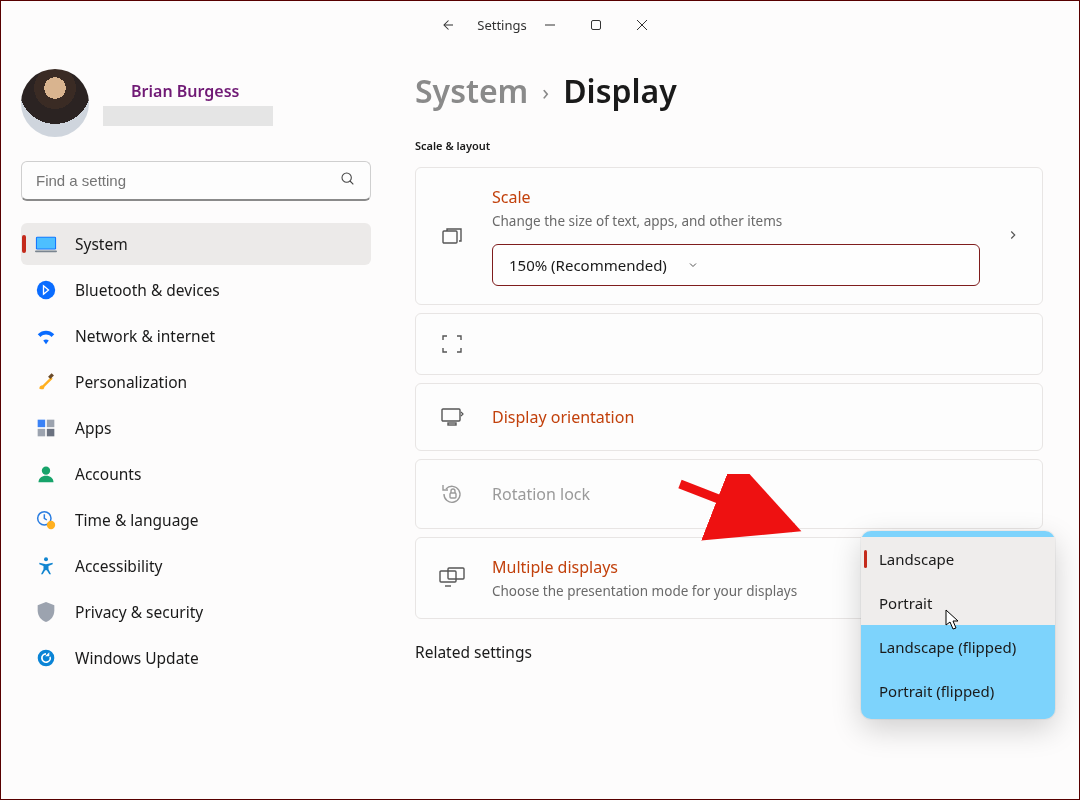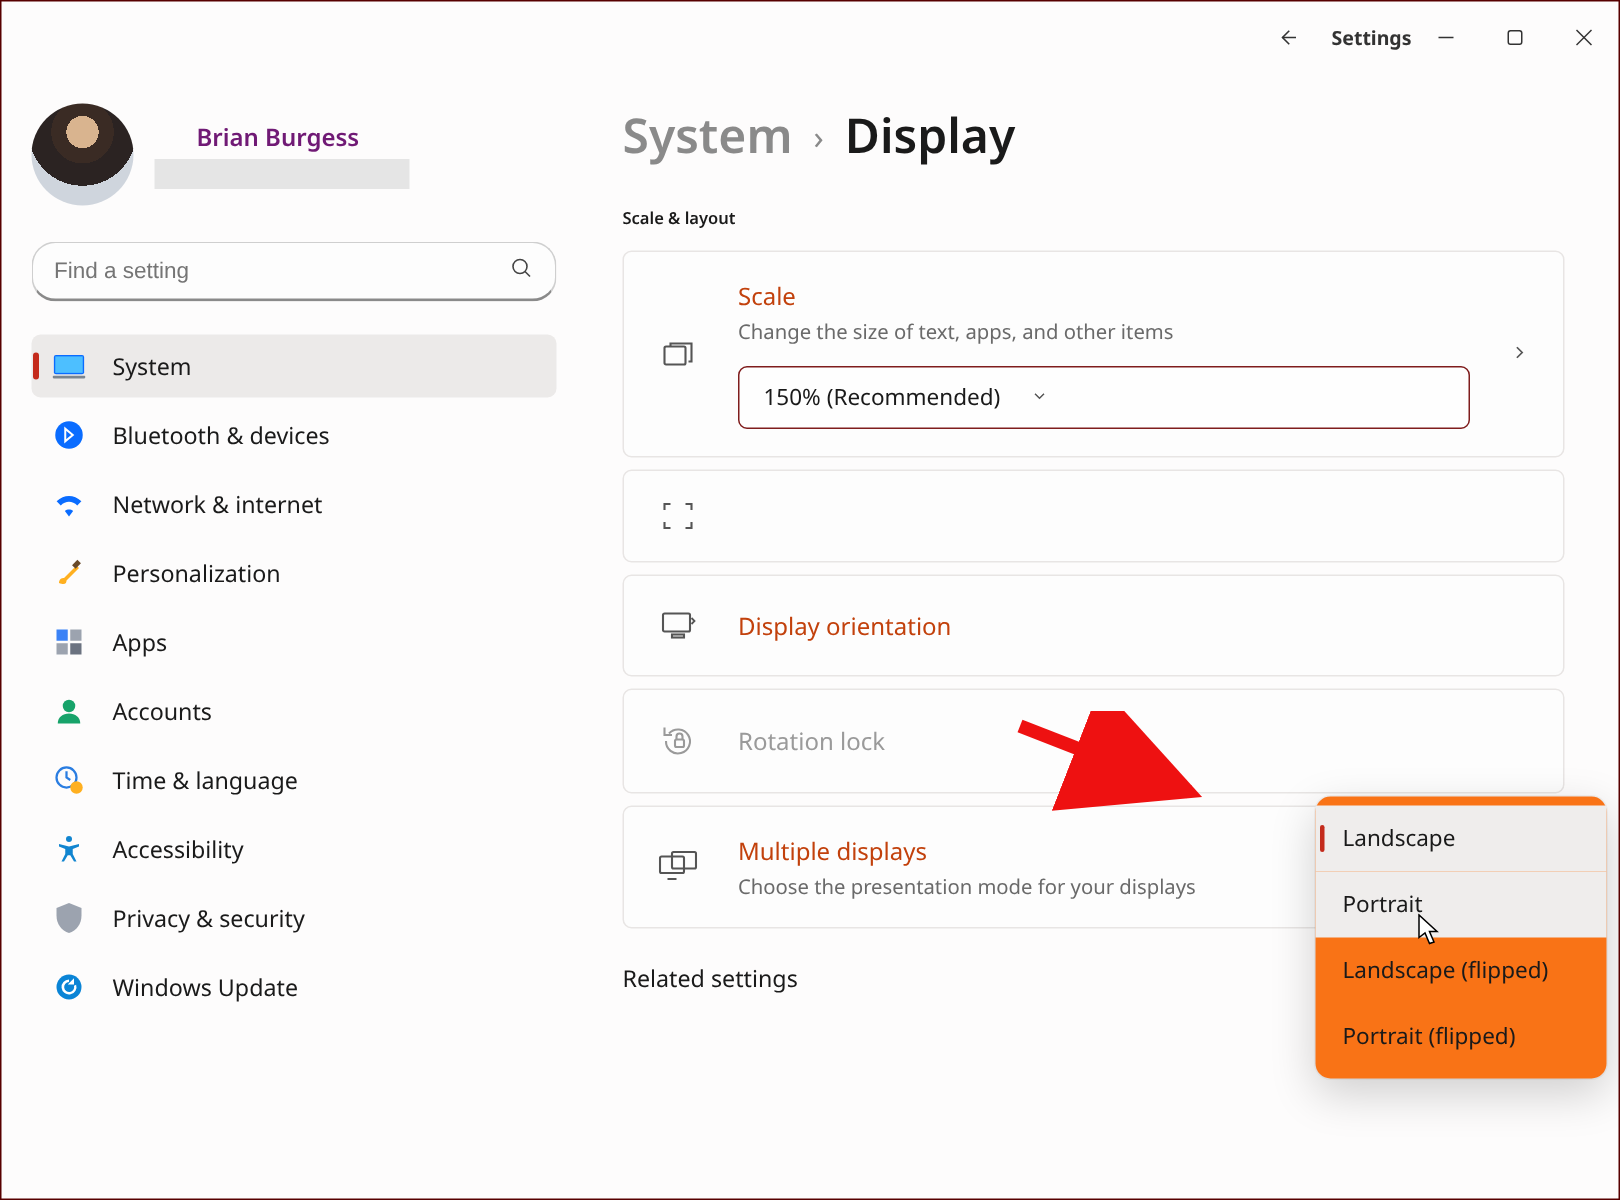--- a/index.html
+++ b/index.html
@@ -6,22 +6,22 @@
   body {
     font-family: "Segoe UI", system-ui, sans-serif;
     background: #fdfcfc;
     width: 1080px; height: 800px;
     position: relative;
     overflow: hidden;
     border: 1px solid #570000;
   }
   
   .titlebar {
-    display: flex; align-items: center; justify-content: flex-end;
-    height: 48px; padding: 0 0 0 8px; font-weight: bold;
+    display: flex; align-items: center; justify-content: center;
+    height: 48px; padding: 0 0 0 8px;
   }
   .titlebar-left { display: flex; align-items: center; gap: 20px; padding-left: 14px;}
   .back-arrow { width: 20px; display:flex; align-items:center; justify-content:center; color:#333;}
   .app-title { font-size: 13px; color:#333; }
   .win-controls { display:flex; }
   .win-btn { width:46px; height:36px; display:flex; align-items:center; justify-content:center; color:#333; }
   .win-btn svg { width:12px; height:12px; }
 
   .content { display:flex; height: calc(100% - 48px); }
 
@@ -32,21 +32,21 @@
     width:68px; height:68px; border-radius:50%;
     background: radial-gradient(circle at 50% 28%, #d9b48f 0 18%, #3a2b24 18% 35%, #2b2322 35% 60%, #cfd5dd 60% 100%);
   }
   .profile-right { display:flex; flex-direction:column; gap:4px; }
   .profile-name { font-weight:600; font-size:16px; color:#701a75;margin-left:28px;}
   .profile-sub { width:170px; height:20px; background:#e5e5e5; }
 
   .search {
     display:flex; align-items:center; justify-content:space-between;
     border:1px solid #cfcfcf; border-bottom:2px solid #8a8a8a;
-    border-radius:16px; height:40px; padding:0 14px;
+    border-radius:6px; height:40px; padding:0 14px;
     background:#fdfdfd; margin-bottom:22px;
   }
   .search input { border:none; outline:none; font-size:15px; background:transparent; width:80%; color:#555;}
   .search .icon { color:#444; }
 
   .navlist { list-style:none; display:flex; flex-direction:column; gap:4px;}
   .nav-item {
     display:flex; align-items:center; gap:18px;
     height:42px; padding-left:14px; border-radius:6px;
     font-size:15.5px; color:#1a1a1a; cursor:pointer;
@@ -85,22 +85,22 @@
     margin-top:10px;
   }
   .dropdown-btn .caret { color:#555; }
   .chev-right { color:#555; }
   .chev-down-card { position:absolute; right:26px; top:50%; transform:translateY(-50%); color:#555;}
 
   .rel-heading { font-size:15.5px; font-weight:400; color:#1a1a1a; margin-top:22px;}
 
   
   .popup {
-    position:absolute; right:8px; top:482px; width:194px;
-    background:#f97316; border-radius:10px;
+    position:absolute; right:24px; top:482px; width:194px;
+    background:#7dd3fc; border-radius:10px;
     box-shadow:0 10px 30px rgba(0,0,0,.18), 0 0 0 1px rgba(0,0,0,.04);
     padding:6px 0;
   }
   .popup-item {
     height:44px; display:flex; align-items:center; padding:0 18px;
     font-size:15px; color:#1a1a1a; cursor:pointer; position:relative;
   }
   .popup-item.selected::before {
     content:""; position:absolute; left:3px; top:50%; transform:translateY(-50%);
     width:3px; height:18px; background:#c42b1c; border-radius:3px;

